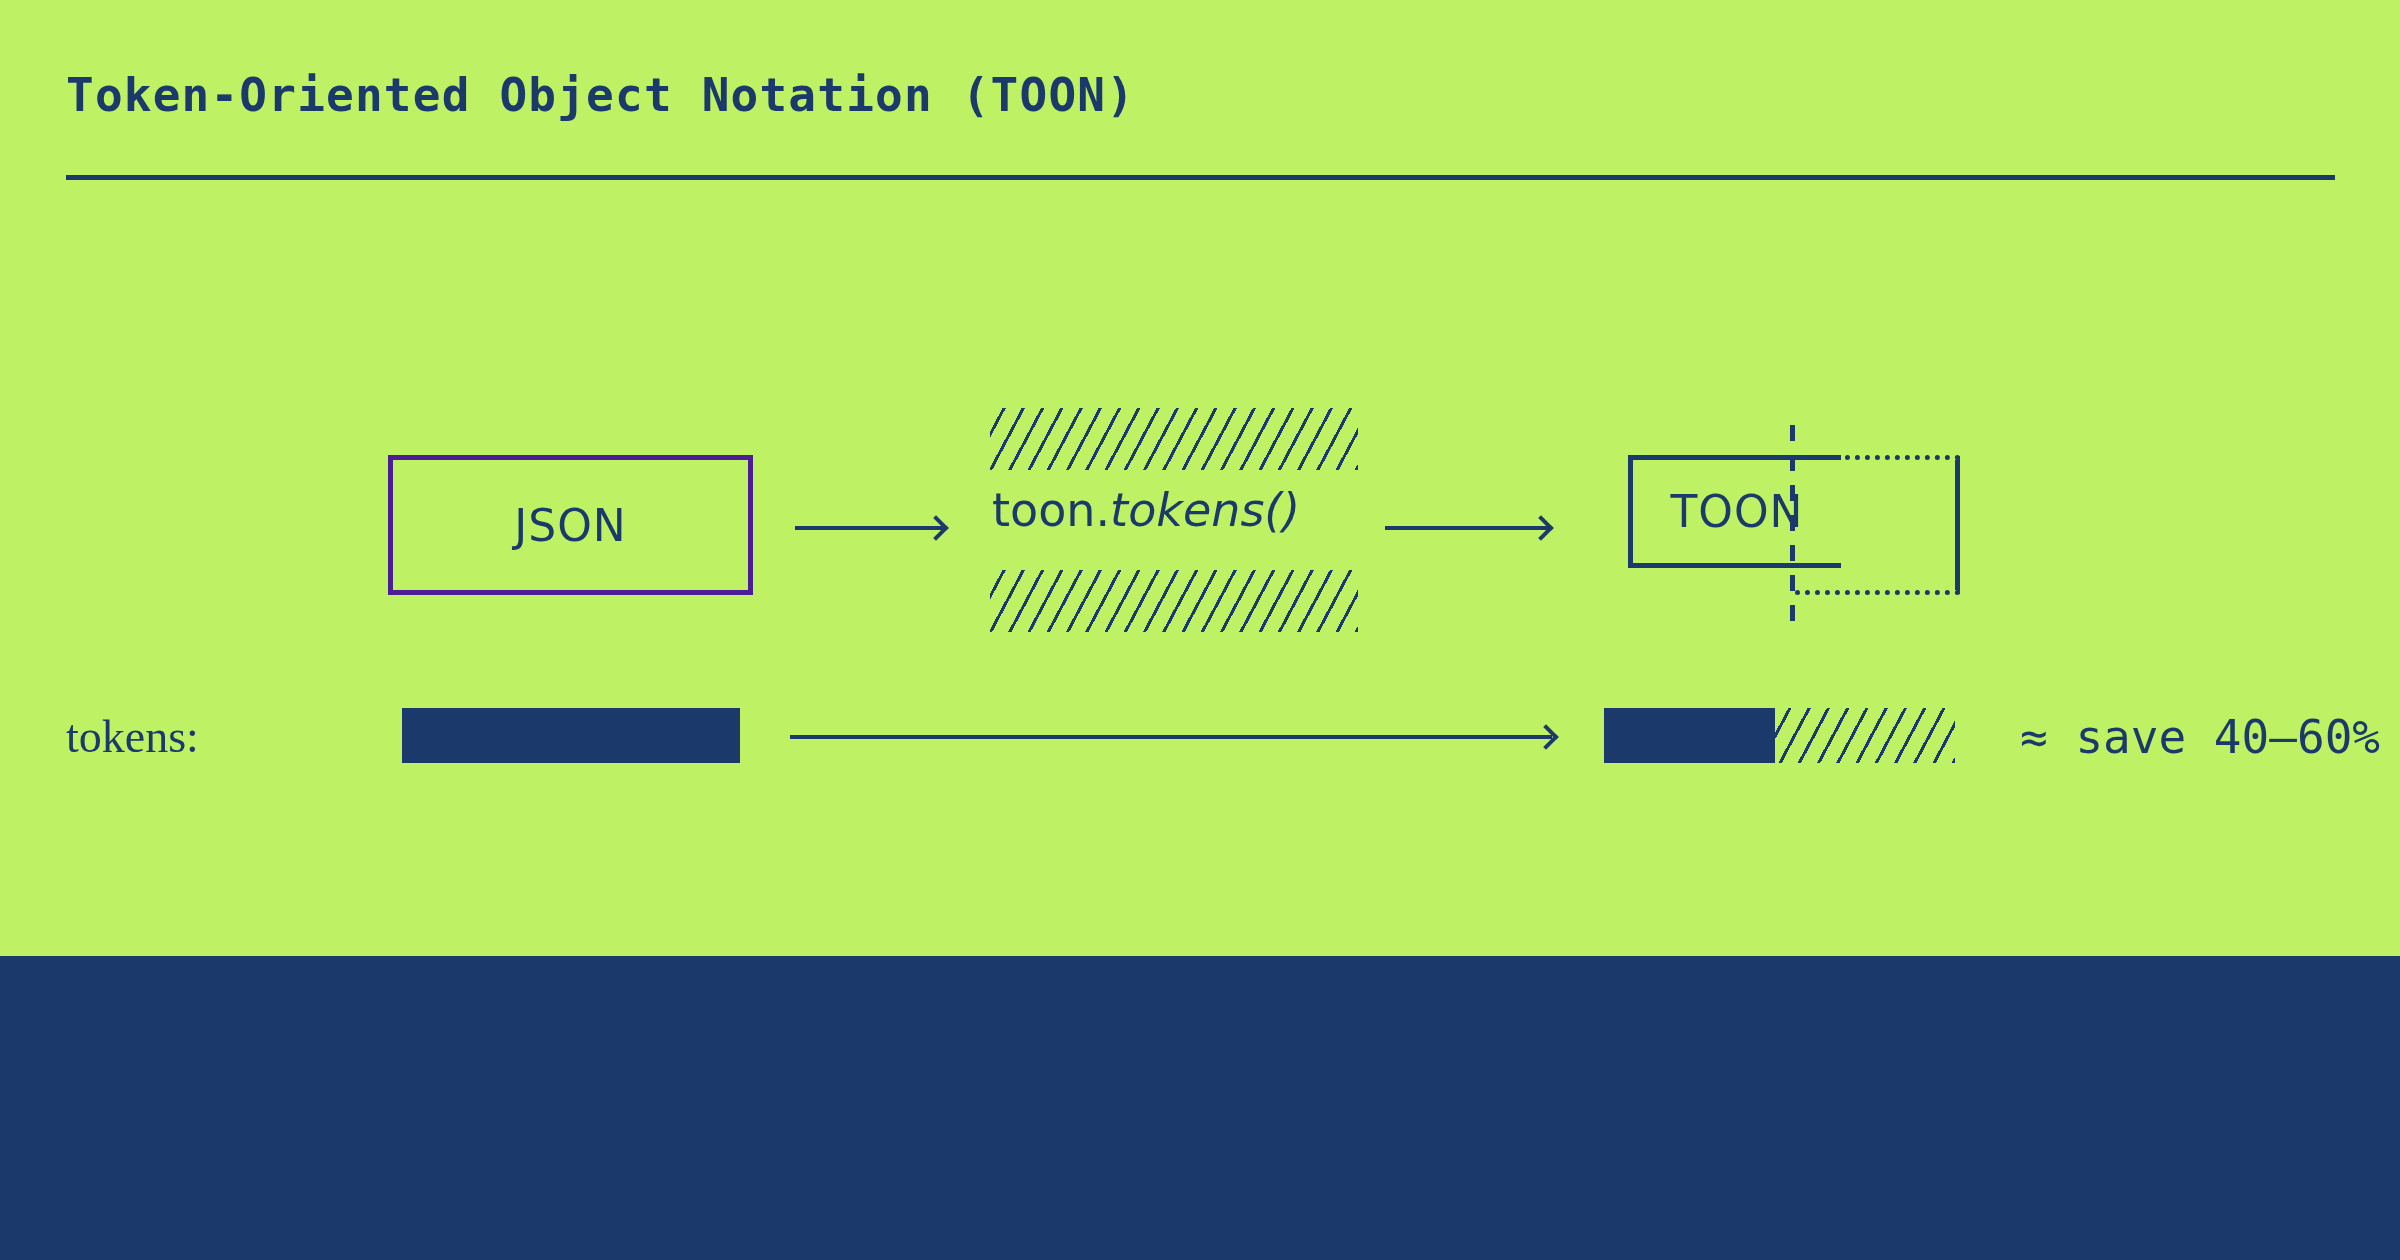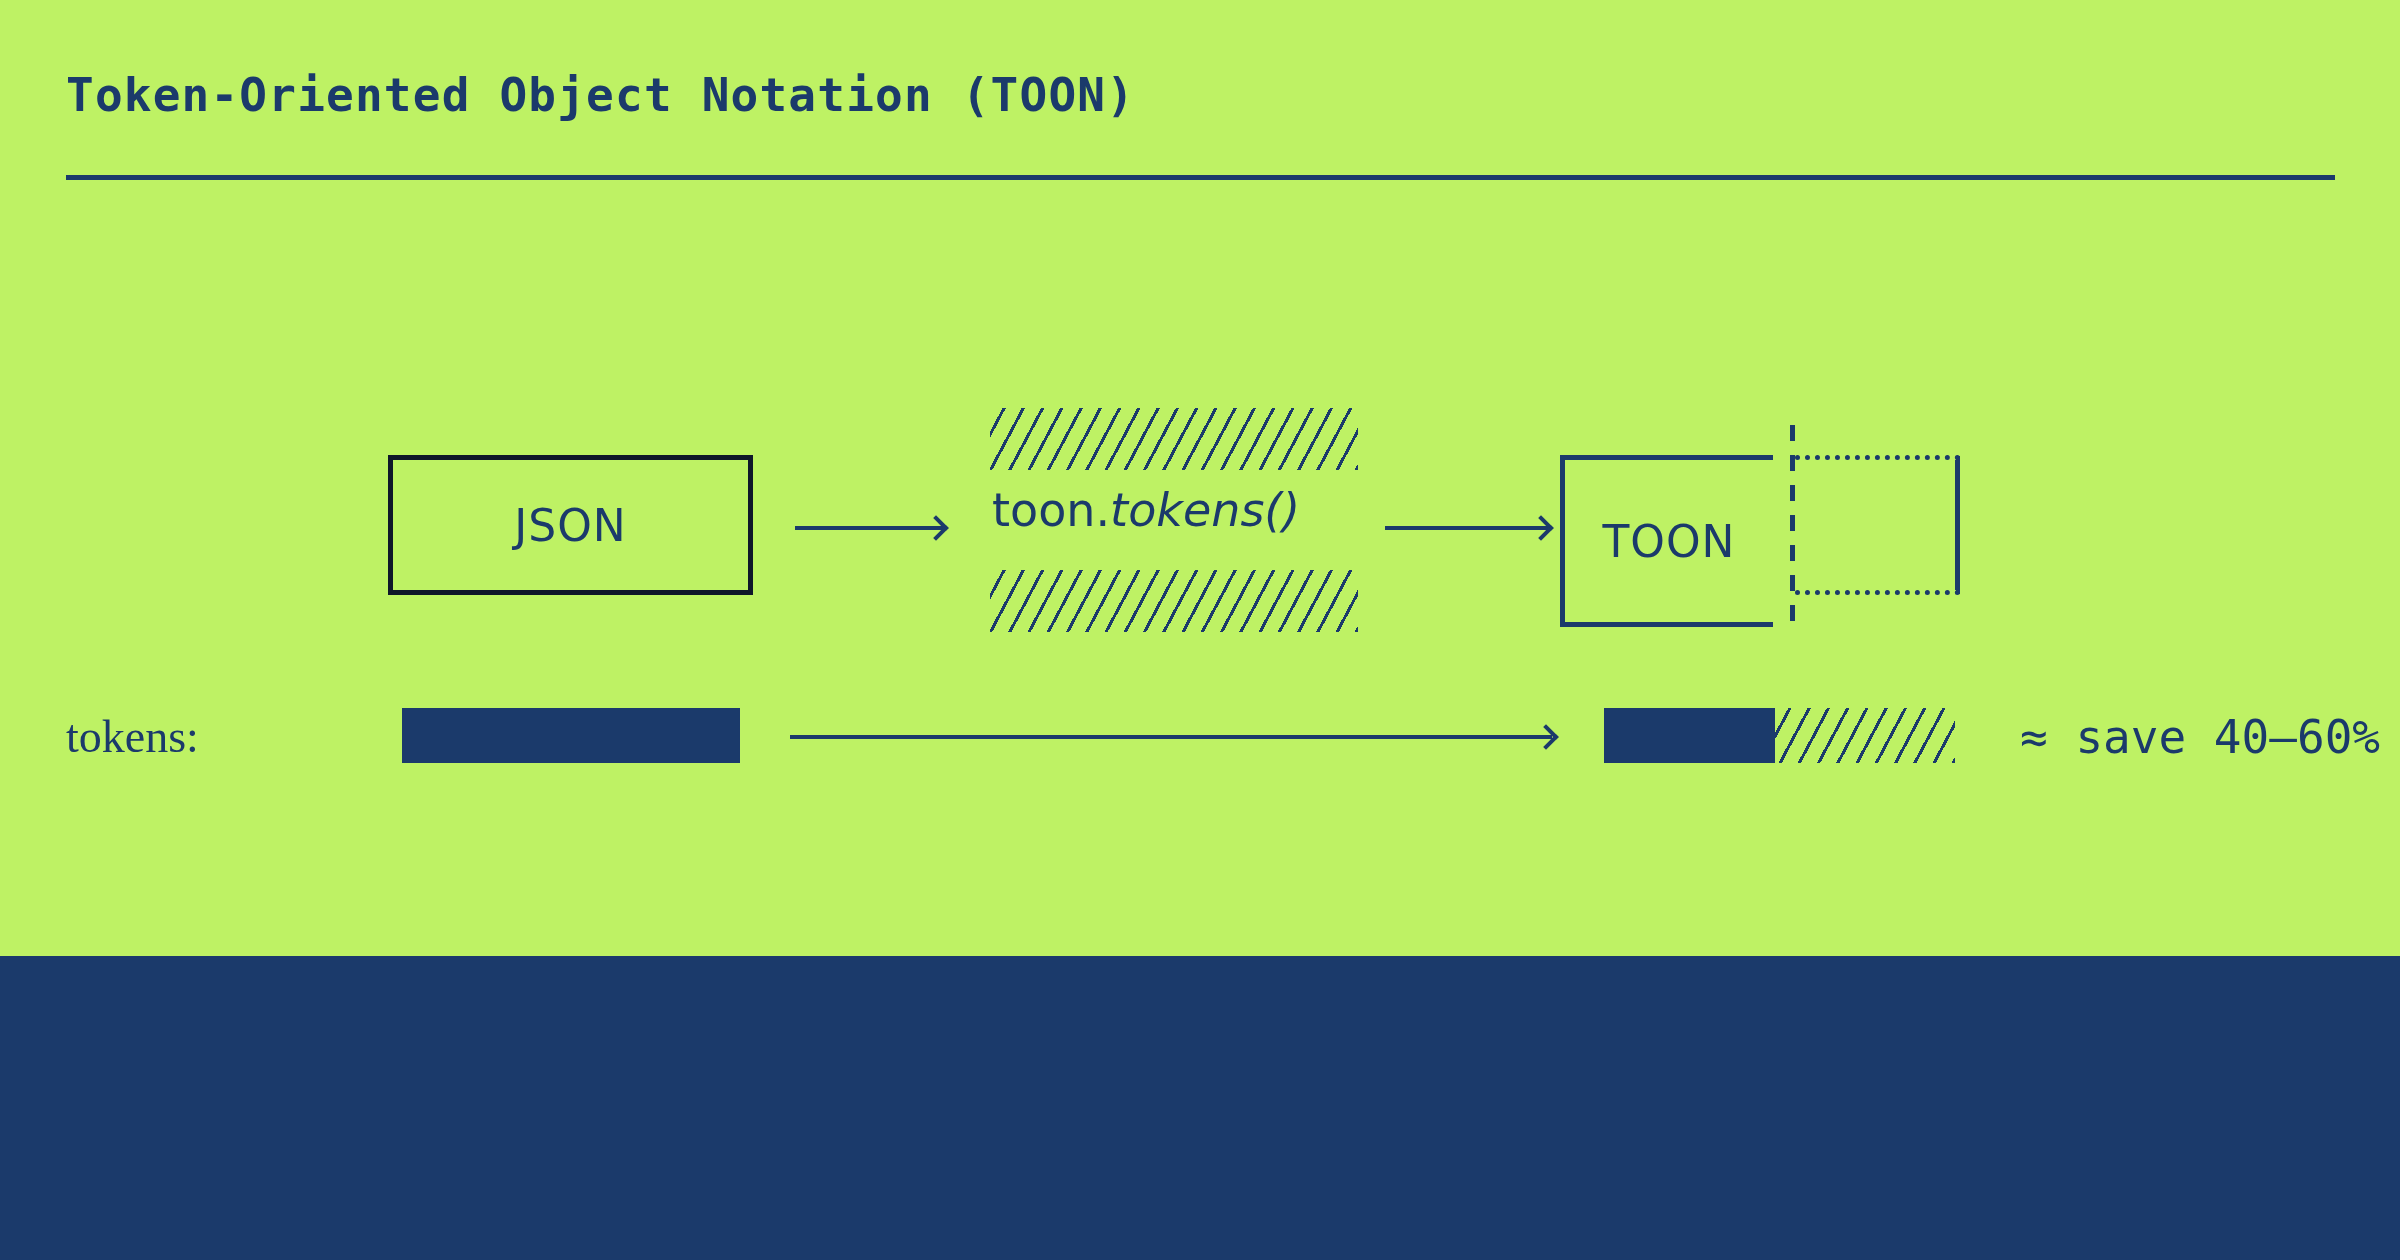--- a/index.html
+++ b/index.html
@@ -37,21 +37,21 @@
     background: #1b3a6b;
   }
 
   
   .json-box {
     position: absolute;
     left: 388px;
     top: 455px;
     width: 365px;
     height: 140px;
-    border: 5px solid #0f172a;
+    border: 5px solid #4c1d95;
     box-sizing: border-box;
     display: flex;
     align-items: center;
     justify-content: center;
   }
   .json-box-label {
     font-family: "DejaVu Sans", "Liberation Sans", sans-serif;
     font-size: 44px;
     color: #1b3a6b;
     letter-spacing: 1px;
@@ -114,24 +114,24 @@
     font-family: "DejaVu Sans", "Liberation Sans", sans-serif;
     font-size: 46px;
     color: #1b3a6b;
     white-space: nowrap;
   }
   .encode-label .em { font-style: italic; }
 
   
   .toon-box {
     position: absolute;
-    left: 1560px;
+    left: 1628px;
     top: 455px;
     width: 213px;
-    height: 172px;
+    height: 113px;
     box-sizing: border-box;
     border: 5px solid #1b3a6b;
     border-right: none;
     display: flex;
     align-items: center;
     justify-content: center;
   }
   .toon-box-label {
     font-family: "DejaVu Sans", "Liberation Sans", sans-serif;
     font-size: 44px;

